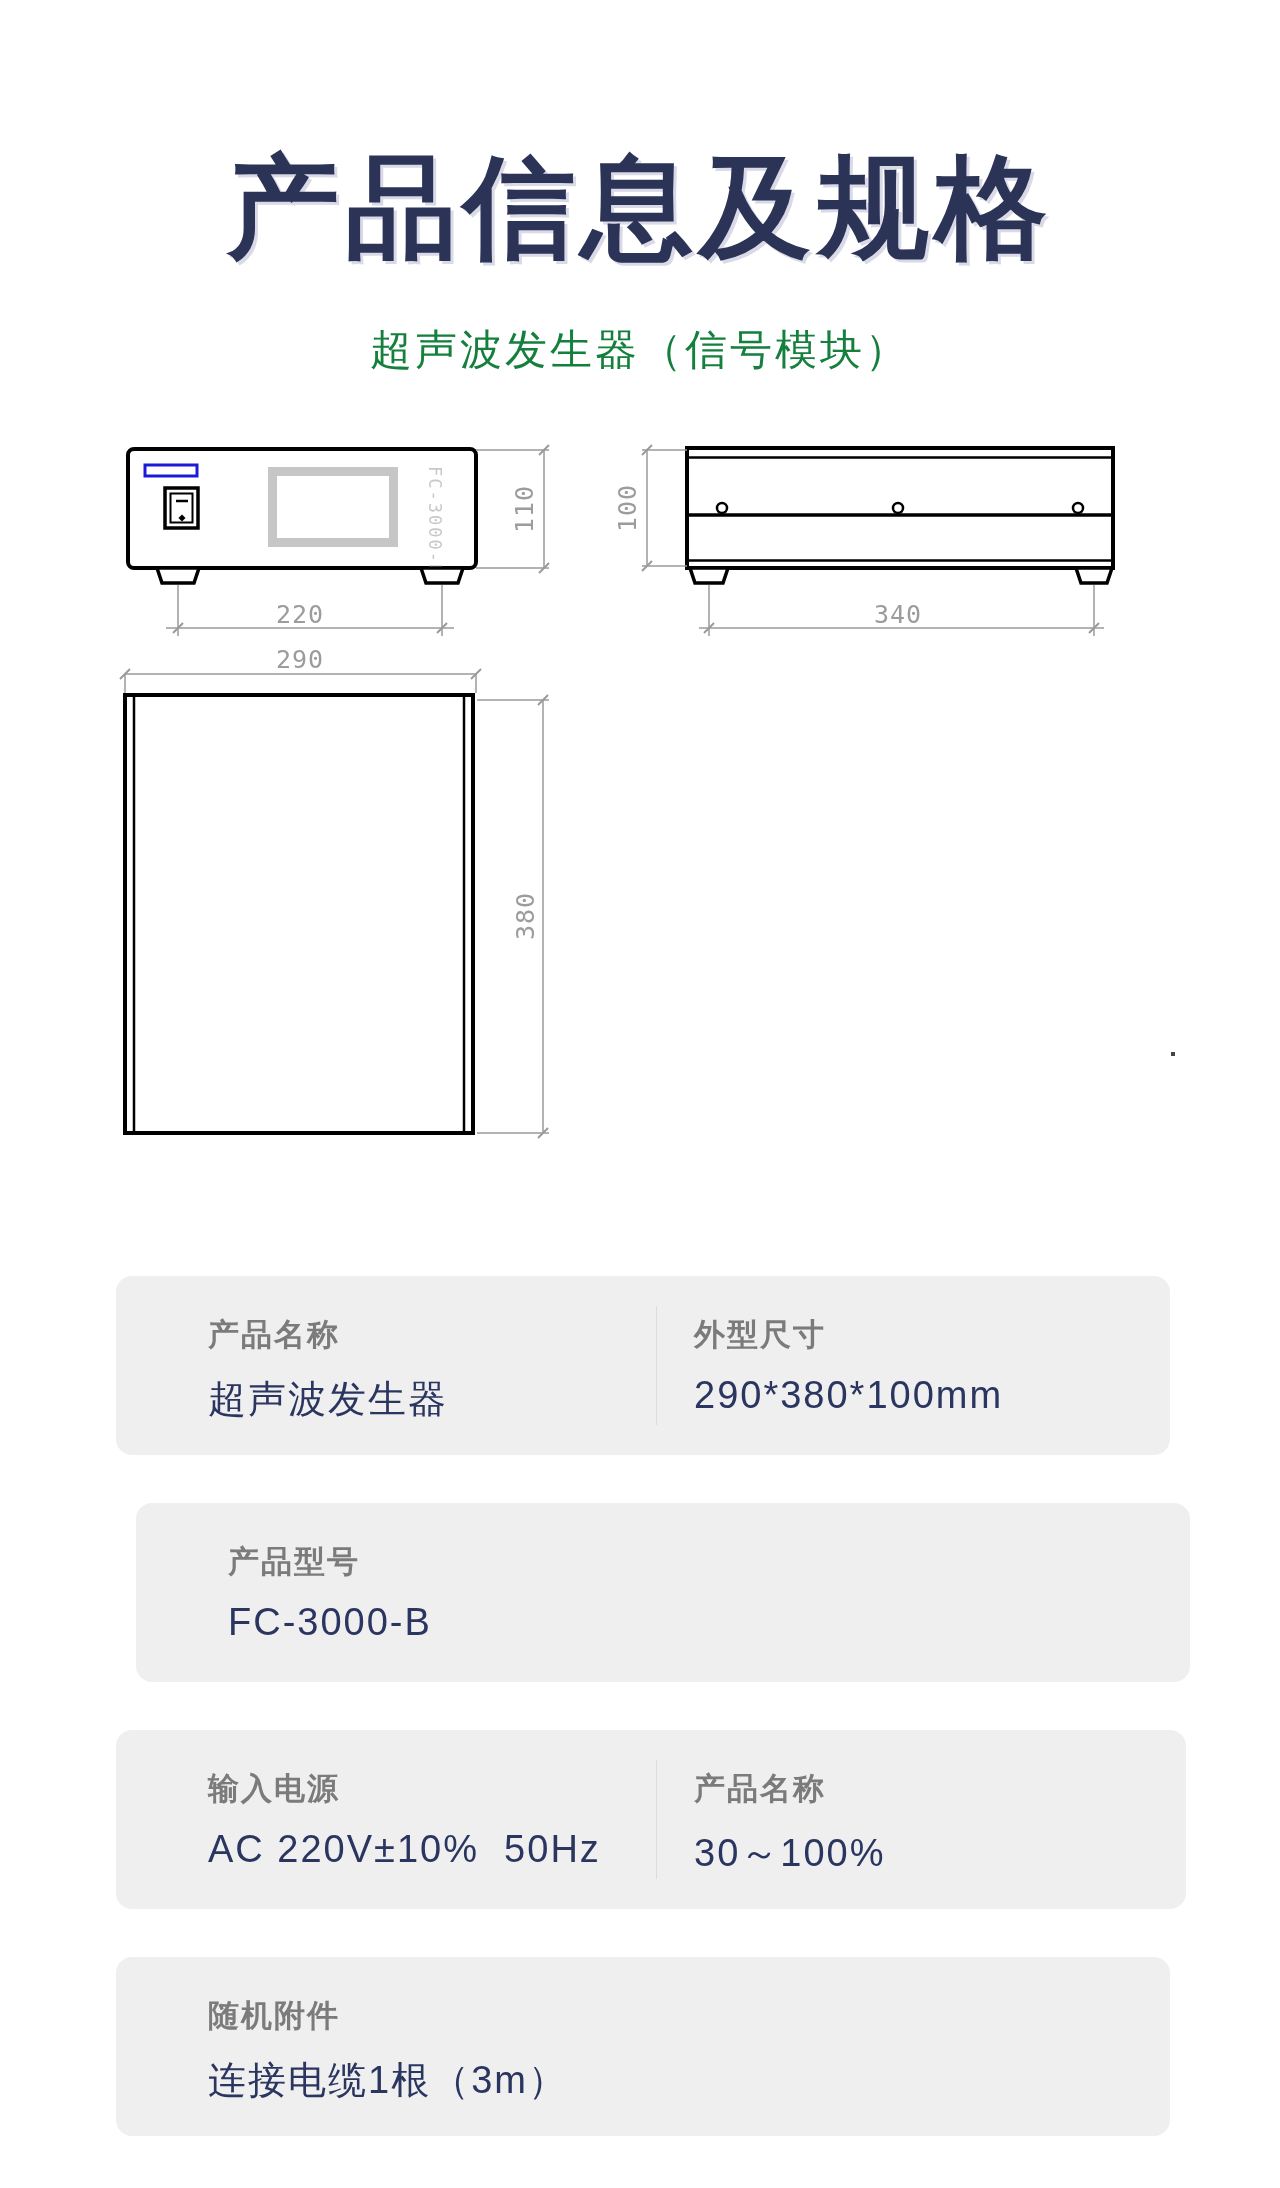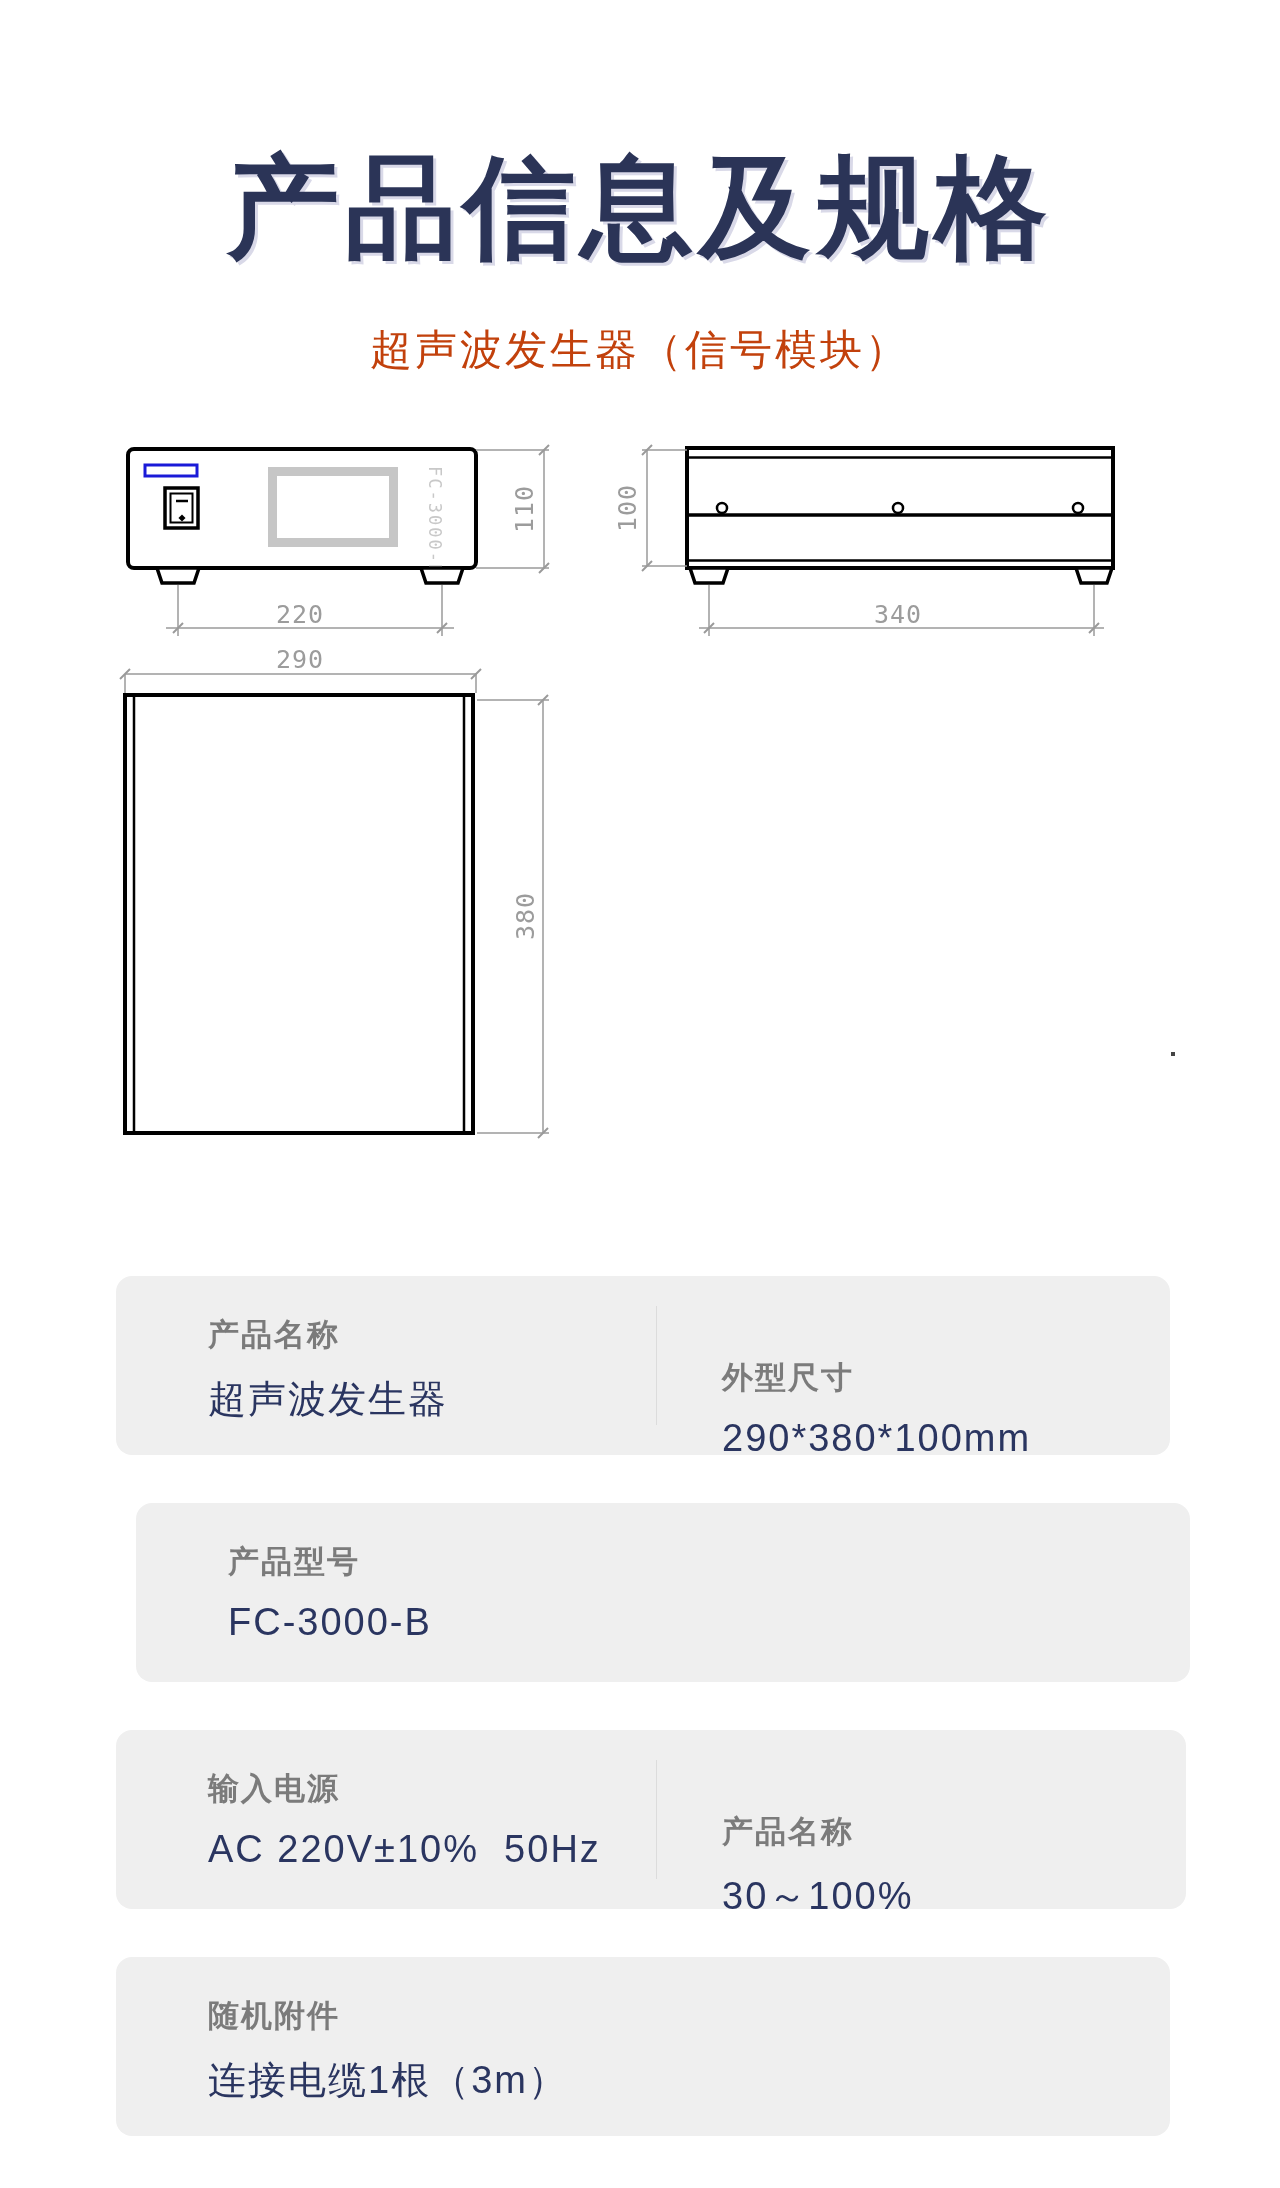--- a/index.html
+++ b/index.html
@@ -8,21 +8,21 @@
     font-family:"Liberation Sans",sans-serif;overflow:hidden;
   }
   
   .page-title{
     position:absolute;left:0;top:138px;width:1280px;text-align:center;
     font-size:112px;font-weight:900;color:#2b3457;letter-spacing:6px;
     text-shadow:3px 3px 0 #d9d9e8;line-height:1.25;
   }
   .page-subtitle{
     position:absolute;left:0;top:322px;width:1280px;text-align:center;
-    font-size:42px;font-weight:500;color:#c2410c;letter-spacing:3px;
+    font-size:42px;font-weight:500;color:#15803d;letter-spacing:3px;
   }
   
   .drawings{position:absolute;left:0;top:430px;width:1280px;height:760px;}
   .dim-text{
     font-family:"DejaVu Sans Mono",monospace;font-size:25px;fill:#9c9c9c;letter-spacing:1px;
   }
   .model-text{
     font-family:"DejaVu Sans Mono",monospace;font-size:17px;fill:#c8c8c8;letter-spacing:2px;
   }
   
@@ -33,21 +33,21 @@
   .card .divider{
     position:absolute;left:540px;top:30px;height:119px;width:1px;background:#dcdcdc;
   }
   .spec-label{
     position:absolute;top:38px;font-size:31px;font-weight:700;color:#7b7b7b;letter-spacing:2px;white-space:pre;
   }
   .spec-value{
     position:absolute;top:98px;font-size:38px;font-weight:500;color:#2a3560;letter-spacing:2px;white-space:pre;
   }
   .col1{left:92px;}
-  .col2{left:606px;margin-top:43px;}
+  .col2{left:578px;}
 </style>
 </head>
 <body>
 
 <div class="page-title">产品信息及规格</div>
 <div class="page-subtitle">超声波发生器（信号模块）</div>
 
 <svg class="drawings" viewBox="0 0 1280 760" xmlns="http://www.w3.org/2000/svg">
 
   <g>

